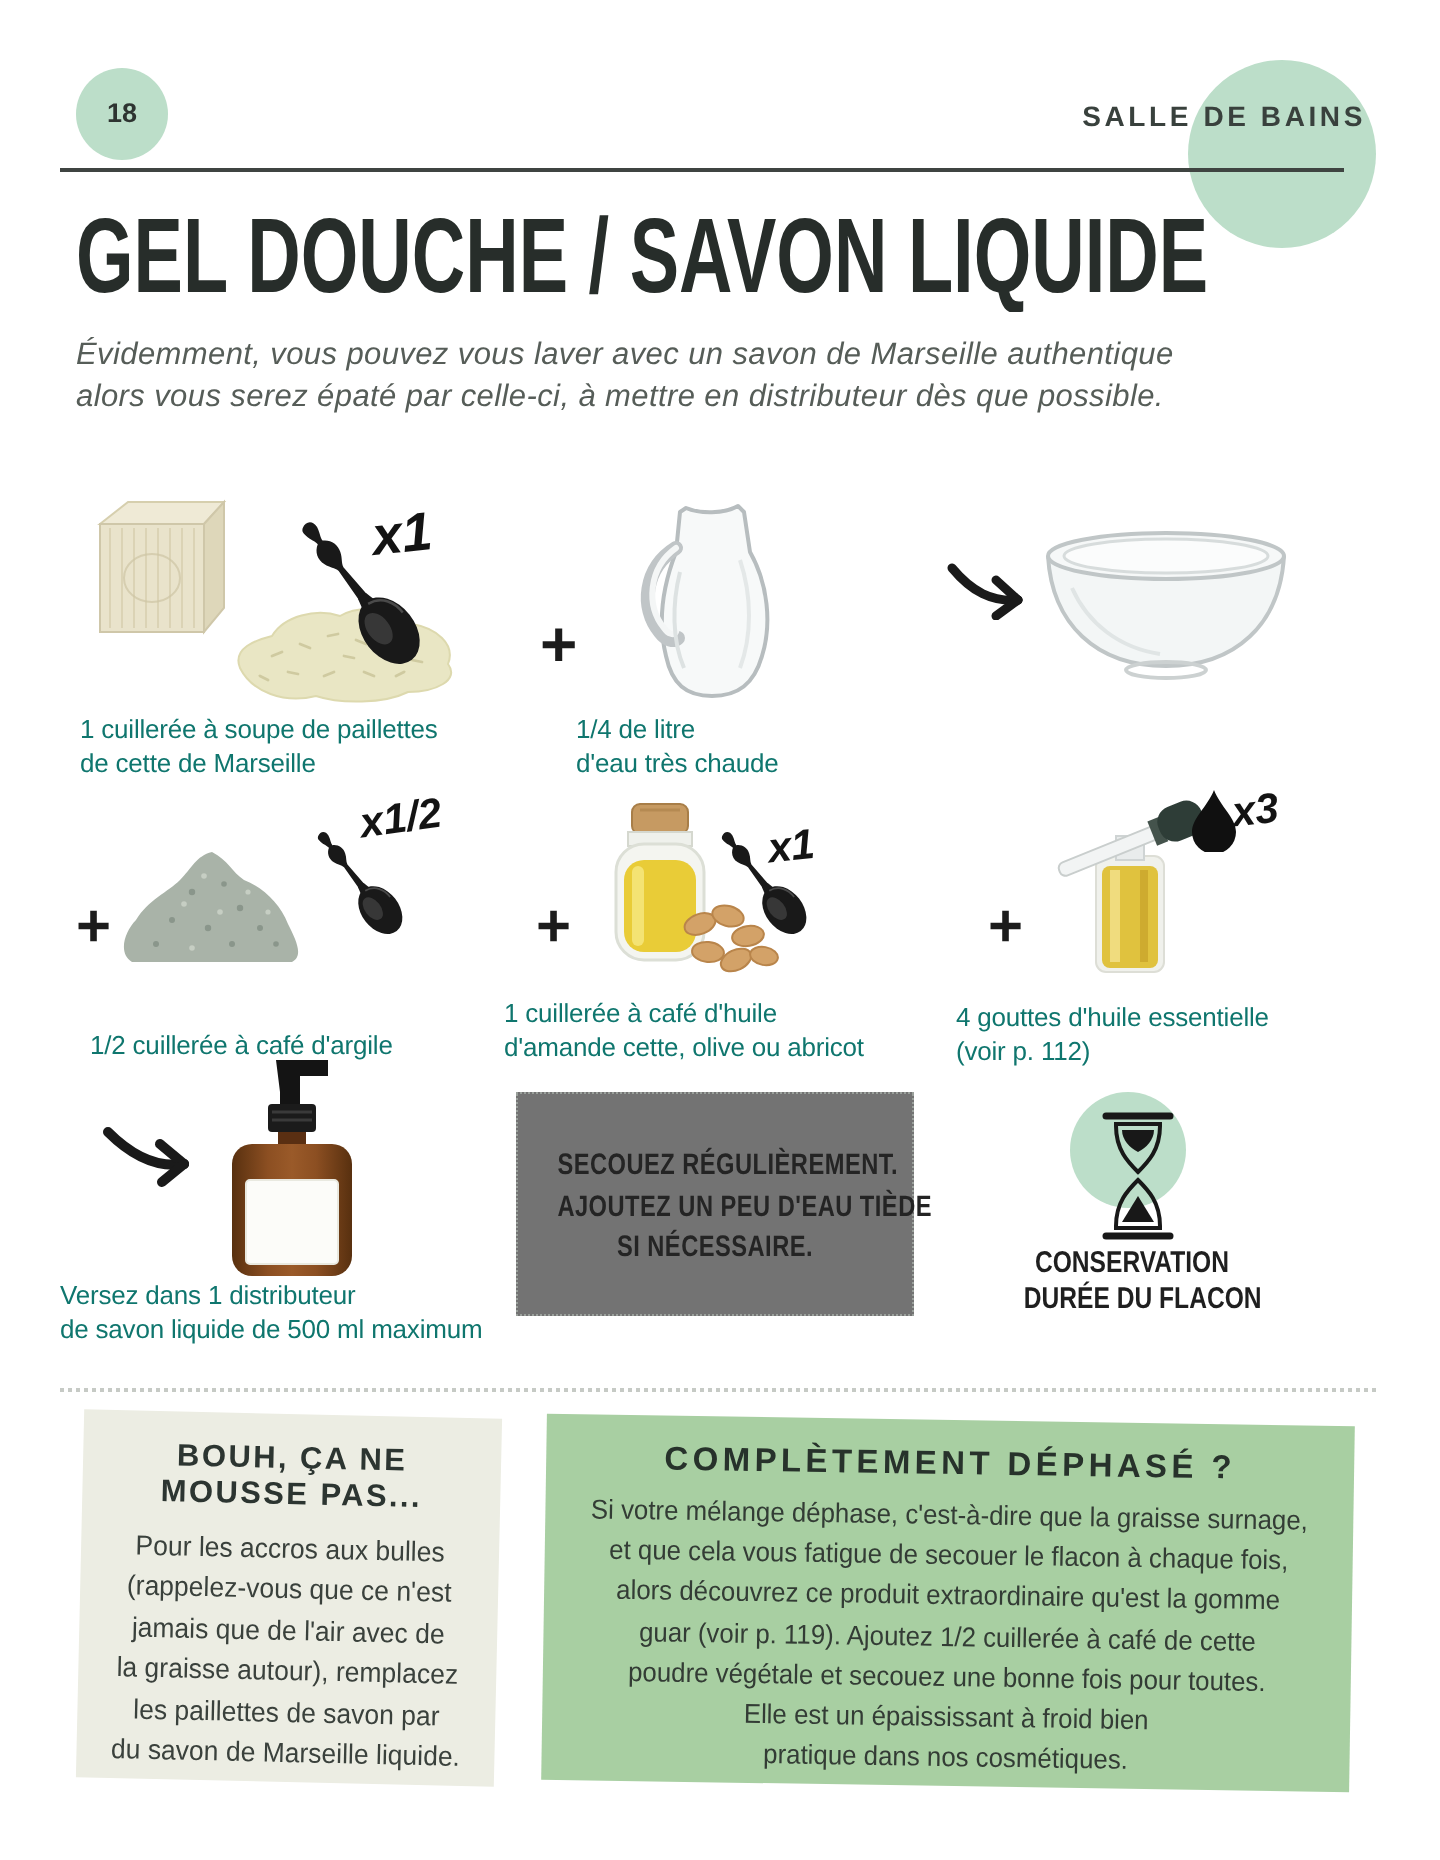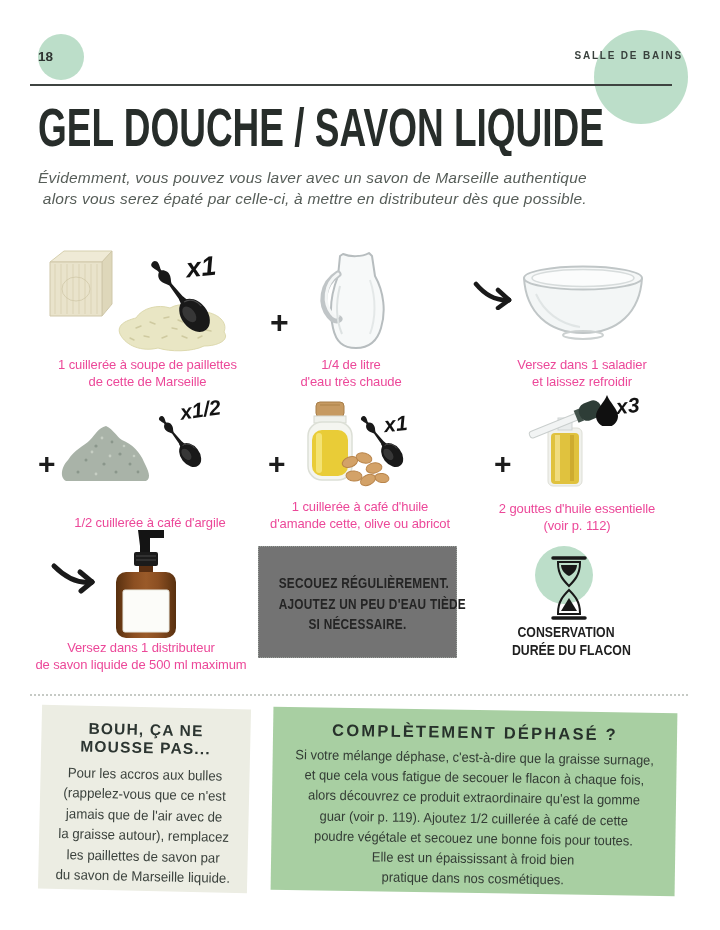--- a/index.html
+++ b/index.html
@@ -4,33 +4,33 @@
 <style>
   html,body { margin:0; padding:0; background:#ffffff; }
   .page {
     position:relative; width:720px; height:930px; background:#ffffff;
     font-family:"Liberation Sans", sans-serif; overflow:hidden;
   }
   .abs { position:absolute; }
 
   
   .pagenum-circle { left:38px; top:34px; width:46px; height:46px; border-radius:50%;
-    background:#bcdec9; text-align:left; line-height:46px; font-size:13.5px; font-weight:bold; color:#2e3431; z-index:3;}
+    background:#bcdec9; text-align:center; line-height:46px; font-size:13.5px; font-weight:bold; color:#2e3431; z-index:3;}
   .big-circle { left:594px; top:30px; width:94px; height:94px; border-radius:50%; background:#bcdec9; z-index:0;}
-  .section-label { right:37px; top:50px; font-size:10px; font-weight:bold; letter-spacing:1.8px; color:#39413d; z-index:3;}
+  .section-label { right:37px; top:50px; font-size:14px; font-weight:bold; letter-spacing:1.8px; color:#39413d; z-index:3;}
   .rule { left:30px; top:84px; width:642px; height:2px; background:#3f4441; z-index:2;}
   .title-svg { left:36px; top:100px; z-index:2;}
 
   
   .intro { left:38px; top:168px; z-index:2; font-style:italic; font-size:15.5px; line-height:20.8px;
     letter-spacing:0.2px; color:#565d58; }
-  .intro div { white-space:nowrap;text-align:right; }
-
-  
-  .cap { text-align:center; font-size:13px; line-height:17px; color:#ec4899; letter-spacing:-0.1px; }
+  .intro div { white-space:nowrap; }
+
+  
+  .cap { font-size:13px; line-height:17px; color:#0f766e; letter-spacing:-0.1px; }
   .cap div { white-space:nowrap; }
 
   .plus { font-weight:bold; color:#1c1c1c; font-size:32px; line-height:32px; }
   .qty { font-weight:bold; font-style:italic; color:#131313; }
 
   
   .notebox { left:258px; top:546px; width:199px; height:112px; border:1.5px dotted #9aa09b; background:#737373; box-sizing:border-box;}
   .notebox .inner { padding-top:26px; }
   .notebox .line { text-align:center; font-size:14.8px; line-height:20.5px; font-weight:bold; color:#242424;
     letter-spacing:0.3px; transform:scaleX(0.8); white-space:nowrap;}
@@ -159,24 +159,20 @@
     <path d="M37,20 L26,28" stroke="#1a1a1a" stroke-width="4.5" fill="none" stroke-linecap="round"></path>
   </svg>
 
   <svg class="abs" style="left:520px;top:264px" width="128" height="80">
     <path d="M4,14 C6,48 28,69 63,69 C98,69 120,48 122,14" fill="#f3f6f6" stroke="#c0c6c7" stroke-width="2"></path>
     <ellipse cx="63" cy="14" rx="59" ry="11.5" fill="#f6f8f8" stroke="#c0c6c7" stroke-width="2"></ellipse>
     <ellipse cx="63" cy="14" rx="51" ry="8.5" fill="#fbfcfc" stroke="#d7dcdc" stroke-width="1.5"></ellipse>
     <path d="M16,30 C24,48 40,60 60,63" stroke="#e0e5e5" stroke-width="2" fill="none"></path>
     <ellipse cx="63" cy="71" rx="20" ry="4" fill="none" stroke="#ccd1d1" stroke-width="2"></ellipse>
   </svg>
-  <div class="abs cap" style="left:498px;top:356px;width:168px">
-    <div>Versez dans 1 saladier</div>
-    <div>et laissez refroidir</div>
-  </div>
 
   <div class="abs plus" style="left:38px;top:448px;font-size:30px">+</div>
 
   <svg class="abs" style="left:56px;top:420px" width="104" height="68">
     <path d="M50,6 C58,10 60,16 66,20 C76,24 84,32 88,42 C92,50 96,58 90,61 L10,61 C3,57 6,46 12,40 C18,30 28,26 34,20 C40,14 42,8 50,6 Z" fill="#a9b3a8"></path>
     <g fill="#8a968b">
       <circle cx="40" cy="26" r="1.6"></circle>
         <circle cx="56" cy="22" r="1.4"></circle>
         <circle cx="64" cy="34" r="1.6"></circle>
       <circle cx="30" cy="40" r="1.5"></circle>
@@ -252,21 +248,21 @@
       <rect x="4" y="30" width="54" height="7" rx="3" fill="#f2f4f4" stroke="#c9cecd" stroke-width="1"></rect>
       <rect x="54" y="27" width="6" height="13" fill="#44534c"></rect>
       <rect x="58" y="24" width="23" height="18" rx="8" fill="#2e3d37"></rect>
     </g>
   </svg>
   <svg class="abs" style="left:594px;top:394px" width="26" height="32">
     <path d="M13,1 C16,9 24,15 24,22 a11,11 0 1 1 -22,0 C2,15 10,9 13,1 Z" fill="#101010"></path>
   </svg>
   <div class="abs qty" style="left:616px;top:394px;font-size:21px;transform:rotate(-6deg)">x3</div>
   <div class="abs cap" style="left:478px;top:500px;width:198px">
-    <div>2 gouttes d'huile essentielle</div>
+    <div>4 gouttes d'huile essentielle</div>
     <div>(voir p. 112)</div>
   </div>
 
   <svg class="abs" style="left:50px;top:560px" width="52" height="34">
     <path d="M4,6 C16,18 29,24 42,22" stroke="#1a1a1a" stroke-width="5" fill="none" stroke-linecap="round"></path>
     <path d="M42,22 L30,12" stroke="#1a1a1a" stroke-width="5" fill="none" stroke-linecap="round"></path>
     <path d="M42,22 L31,31" stroke="#1a1a1a" stroke-width="5" fill="none" stroke-linecap="round"></path>
   </svg>
 
   <svg class="abs" style="left:108px;top:524px" width="78" height="120">

